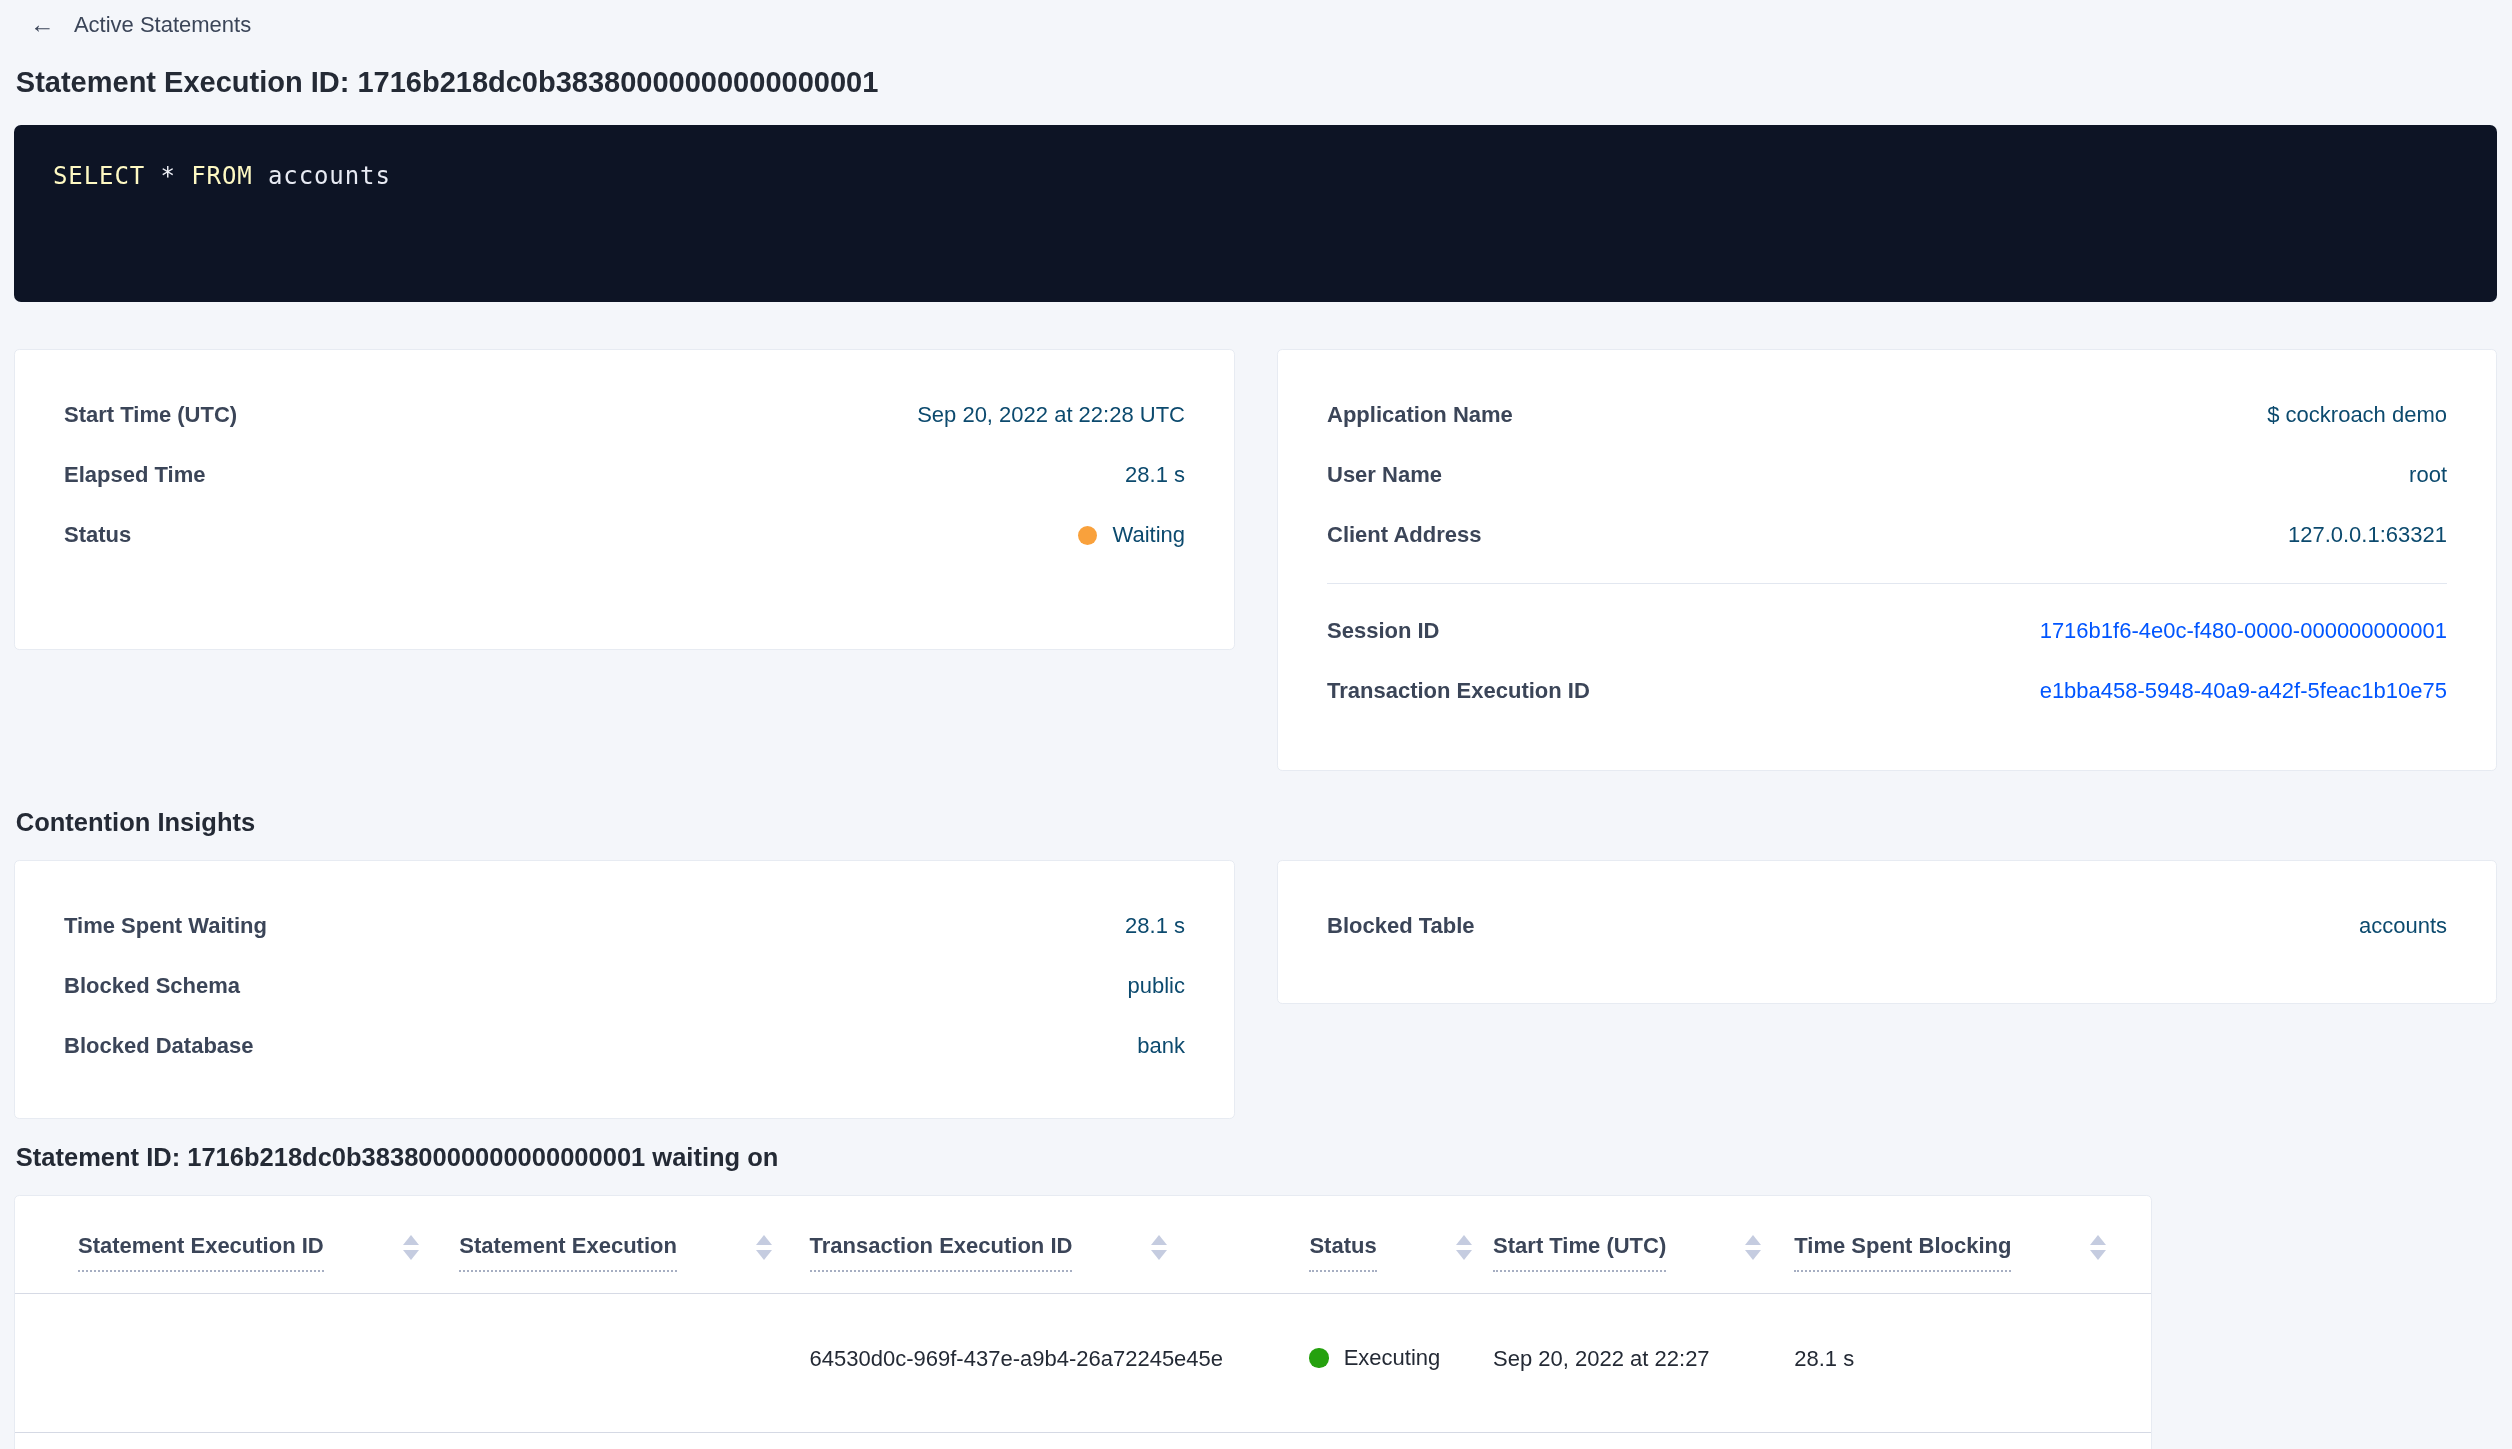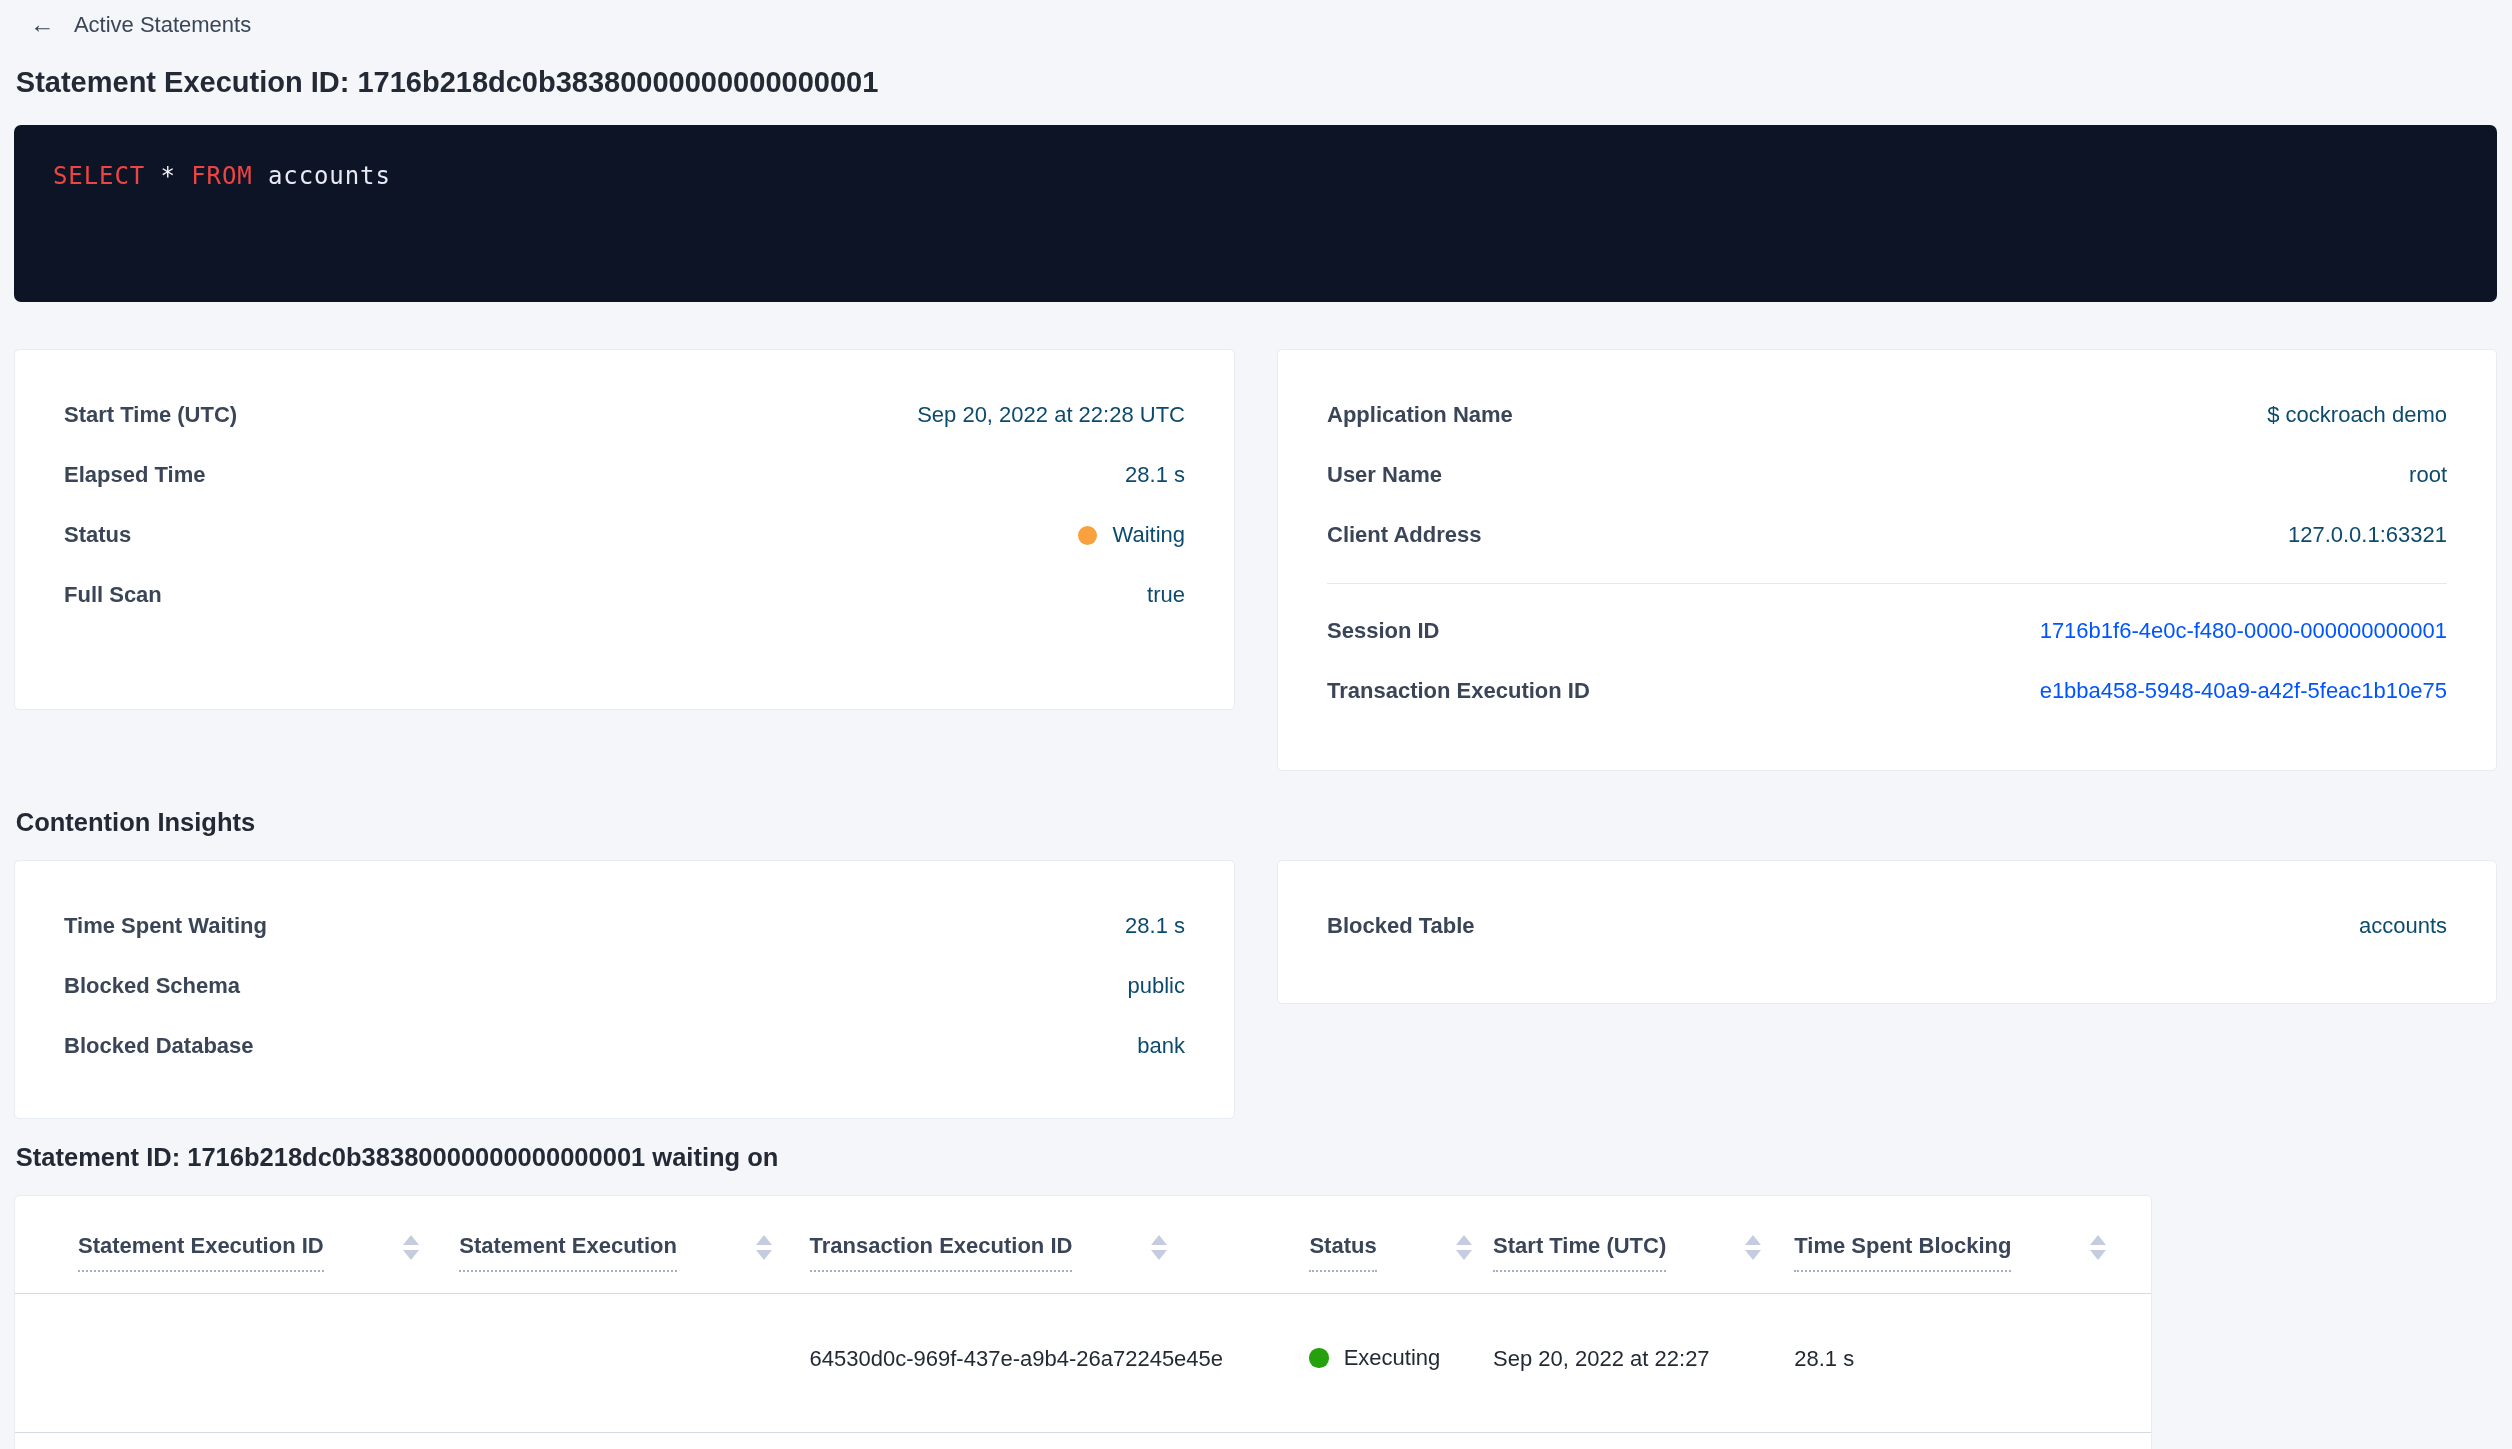--- a/index.html
+++ b/index.html
@@ -41,21 +41,21 @@
     height: 177px;
     background: #0d1425;
     border-radius: 7px;
     padding: 37px 39px;
   }
   .sql-box code {
     font-family: "DejaVu Sans Mono", "Liberation Mono", monospace;
     font-size: 24px;
     letter-spacing: 0.9px;
   }
-  .sql-kw { color: #ef4444; }
+  .sql-kw { color: #fef9c3; }
   .sql-op { color: #f2f4fa; }
   .sql-ident { color: #e7eaf3; }
 
   
   .cards-row {
     display: flex;
     align-items: flex-start;
     gap: 42px;
   }
   .cards-row-1 { margin-top: 47px; }
@@ -204,24 +204,20 @@
       <div class="kv-row">
         <span class="kv-label">Elapsed Time</span>
         <span class="kv-value">28.1 s</span>
       </div>
       <div class="kv-row">
         <span class="kv-label">Status</span>
         <span class="kv-value status-value">
           <span class="dot dot-orange"></span>
           <span>Waiting</span>
         </span>
-      </div>
-      <div class="kv-row">
-        <span class="kv-label">Full Scan</span>
-        <span class="kv-value">true</span>
       </div>
     </div>
 
     <div class="card card-right card-session">
       <div class="kv-row">
         <span class="kv-label">Application Name</span>
         <span class="kv-value">$ cockroach demo</span>
       </div>
       <div class="kv-row">
         <span class="kv-label">User Name</span>

